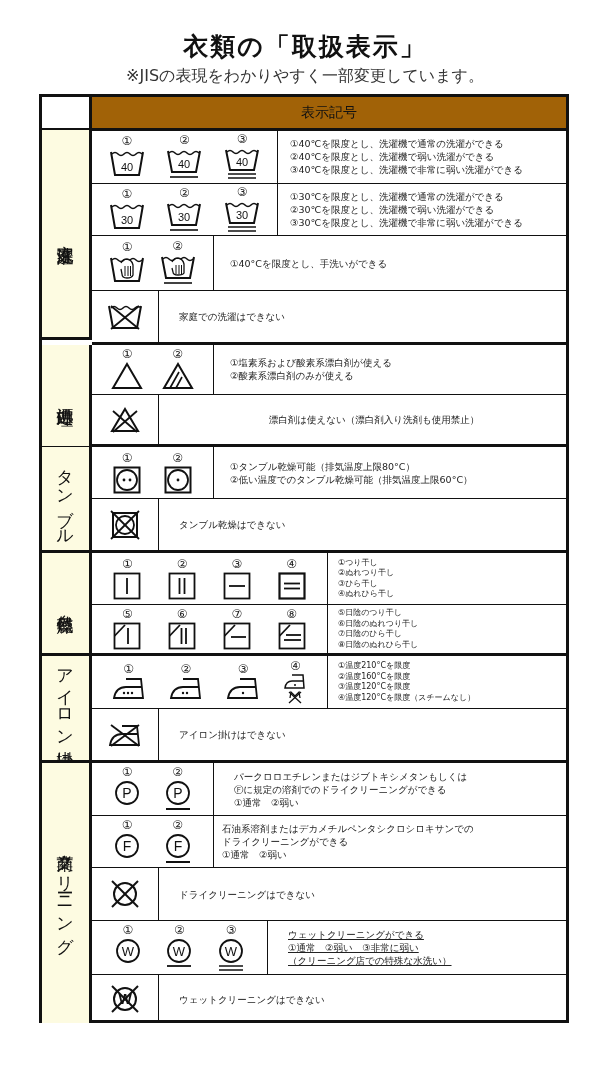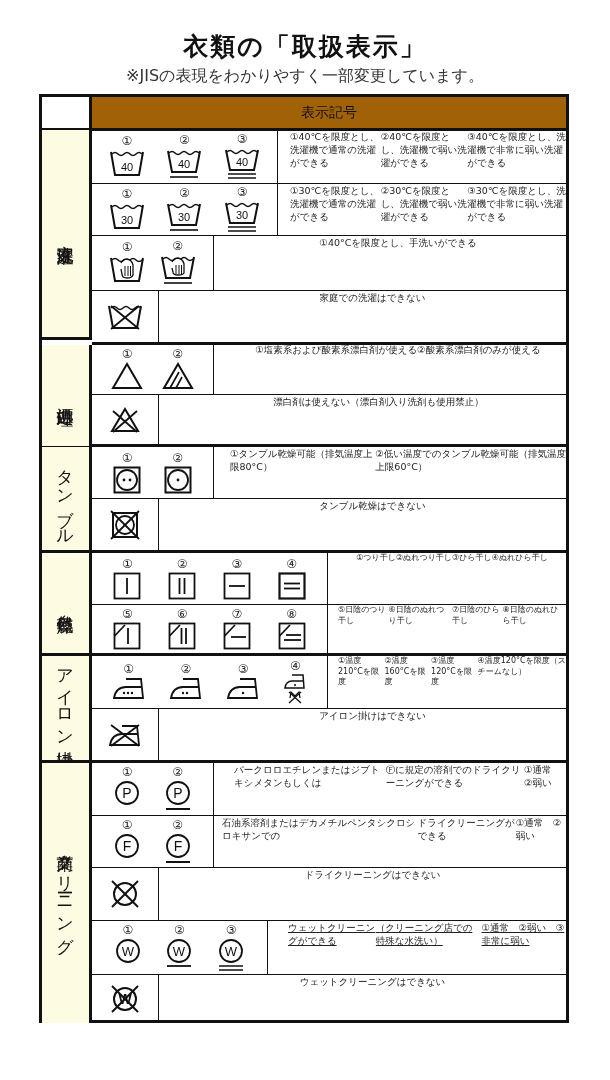--- a/index.html
+++ b/index.html
@@ -18,21 +18,21 @@
          font-size:14px; color:#111; }
   .cat { position:absolute; left:0; width:47px; background:#fdfbe1; border-right:3px solid #111;
          border-bottom:3px solid #111; display:flex; align-items:center; justify-content:center; }
   .cat-text { writing-mode:vertical-rl; text-orientation:upright; font-size:17px; line-height:20px;
               letter-spacing:1px; color:#111; }
   .row { position:absolute; left:50px; right:0; border-bottom:1.5px solid #111; box-sizing:border-box; }
   .row.last { border-bottom:3px solid #111; }
   .row.final { border-bottom:none; }
   .sym { position:absolute; left:0; top:0; bottom:0; border-right:1.5px solid #111; box-sizing:border-box;
          display:flex; align-items:center; justify-content:space-around; padding:0 6px; }
-  .desc { position:absolute; top:0; bottom:0; right:0; display:flex; 
+  .desc { position:absolute; top:0; bottom:0; right:0; display:flex; flex-direction:column;
           justify-content:center; padding-left:12px; box-sizing:border-box; font-size:9.5px; line-height:13px; color:#222; }
   .desc.small { font-size:8px; line-height:10.5px; }
   .desc.single { font-size:9.5px; padding-left:20px; }
   .item { display:flex; flex-direction:column; align-items:center; }
   .num { font-size:12px; line-height:13px; height:14px; color:#222; }
   svg { display:block; }
 </style>
 </head>
 <body>
 
@@ -194,21 +194,21 @@
     </div>
   </div>
   <div class="row last" style="top:298px;height:52px;">
     <div class="sym" style="width:67px;justify-content:center;">
       <svg width="34" height="28" viewBox="0 0 34 28">
           <path d="M17 3 L30 25 H4 Z" fill="none" stroke="#111" stroke-width="2"></path>
           <line x1="5" y1="5" x2="29" y2="26" stroke="#111" stroke-width="1.8"></line>
           <line x1="29" y1="5" x2="5" y2="26" stroke="#111" stroke-width="1.8"></line>
         </svg>
     </div>
-    <div class="desc single" style="left:79px;">
+    <div class="desc single" style="left:70px;text-align:center;">
       <div>漂白剤は使えない（漂白剤入り洗剤も使用禁止）</div>
     </div>
   </div>
 
   <div class="cat" style="top:350px;height:103px;">
     <span class="cat-text">タンブル乾燥</span>
   </div>
   <div class="row" style="top:350px;height:52px;">
     <div class="sym" style="width:122px;padding:0 10px;">
       <div class="item">
@@ -481,22 +481,22 @@
         <svg width="28" height="34" viewBox="0 0 28 34">
             <circle cx="14" cy="13" r="11" fill="none" stroke="#111" stroke-width="1.8"></circle>
             <text x="14" y="18" font-size="13" text-anchor="middle" fill="#111" font-family="Liberation Sans, sans-serif">W</text>
             <line x1="2" y1="28" x2="26" y2="28" stroke="#111" stroke-width="1.5"></line>
             <line x1="2" y1="32" x2="26" y2="32" stroke="#111" stroke-width="1.5"></line>
           </svg>
         </div>
     </div>
     <div class="desc" style="left:176px;padding-left:20px;text-decoration:underline;">
       <div>ウェットクリーニングができる</div>
+      <div>①通常　②弱い　③非常に弱い</div>
       <div>（クリーニング店での特殊な水洗い）</div>
-      <div>①通常　②弱い　③非常に弱い</div>
     </div>
   </div>
   <div class="row final" style="top:878px;height:48px;">
     <div class="sym" style="width:67px;justify-content:center;">
       <svg width="32" height="32" viewBox="0 0 32 32">
           <circle cx="16" cy="16" r="11" fill="none" stroke="#111" stroke-width="2"></circle>
           <text x="16" y="21" font-size="14" font-weight="bold" text-anchor="middle" fill="#111" font-family="Liberation Sans, sans-serif">W</text>
           <line x1="3" y1="3" x2="29" y2="29" stroke="#111" stroke-width="2"></line>
           <line x1="29" y1="3" x2="3" y2="29" stroke="#111" stroke-width="2"></line>
         </svg>

